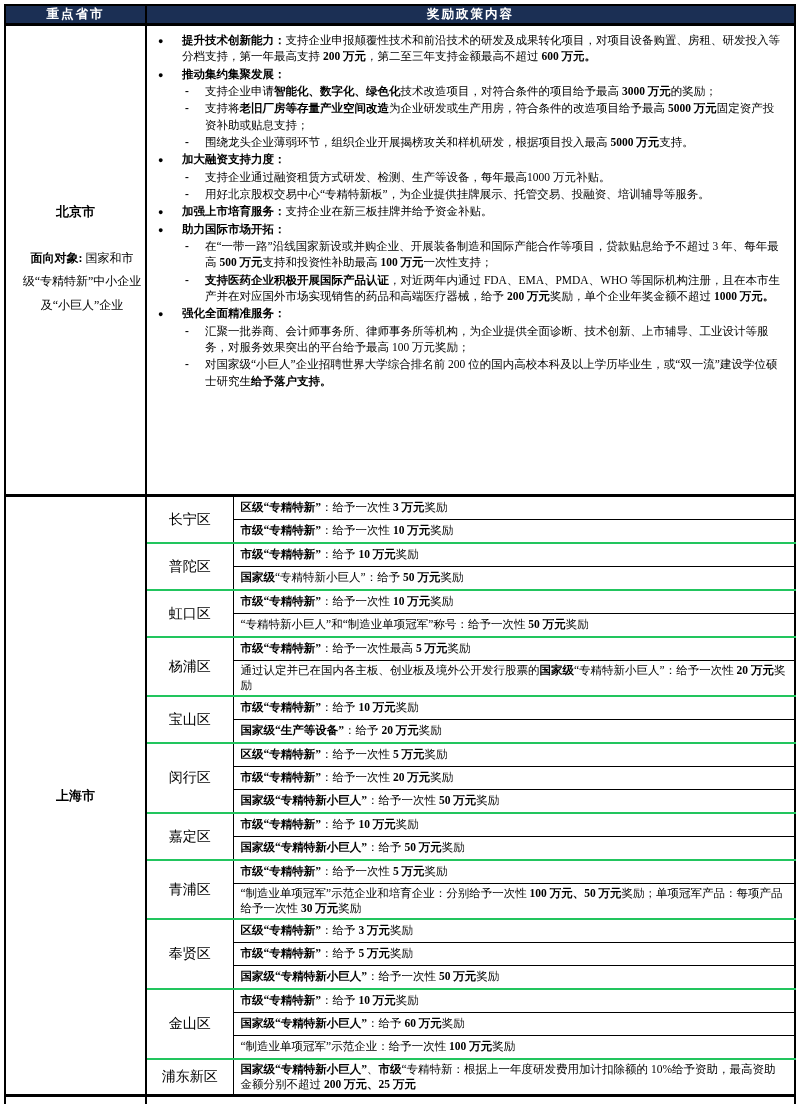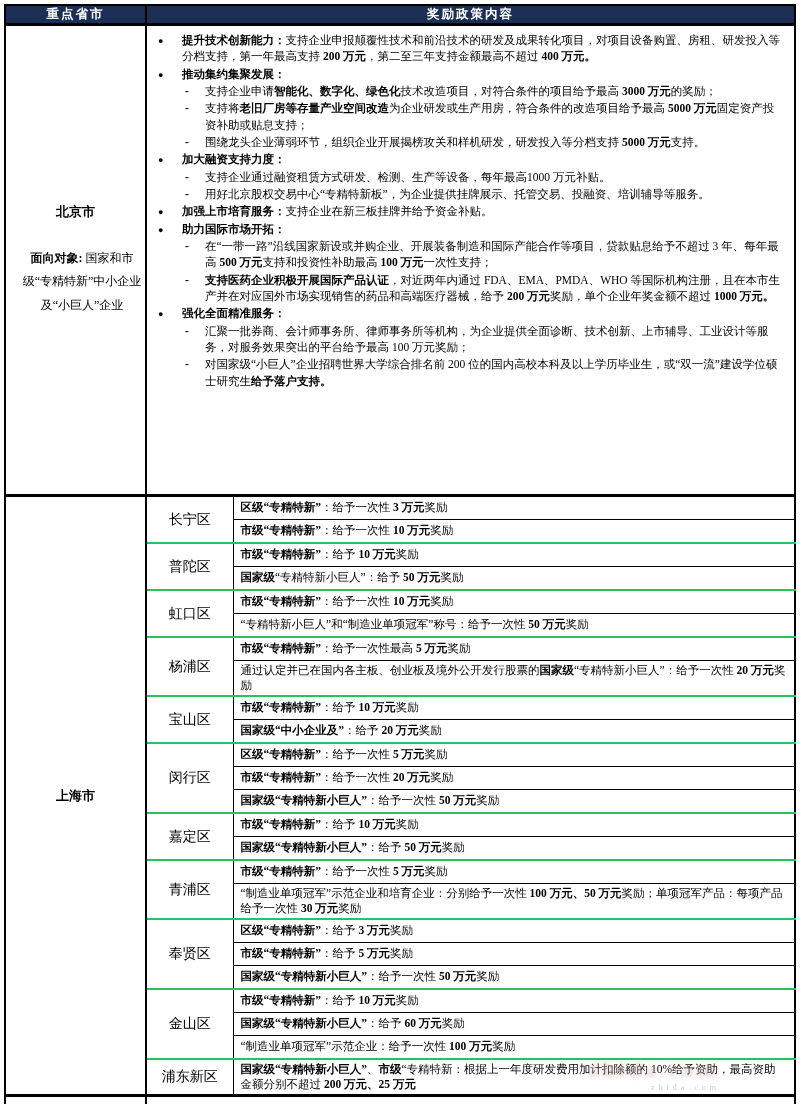--- a/index.html
+++ b/index.html
@@ -50,37 +50,37 @@
     </tr>
     <tr class="section-start">
       <td class="city">
         <div class="cityname">北京市</div>
         <div class="target"><span class="bb">面向对象: </span><span>国家和市级“专精特新”中小企业及“小巨人”企业</span></div>
       </td>
       <td colspan="2" class="policy bj">
         <div>
               <div class="li b1">
                 <span class="mk">●</span>
-                <span class="tx"><span class="bb">提升技术创新能力：</span><span>支持企业申报颠覆性技术和前沿技术的研发及成果转化项目，对项目设备购置、房租、研发投入等分档支持，第一年最高支持 </span><span class="bb">200 万元</span><span>，第二至三年支持金额最高不超过 </span><span class="bb">400 万元。</span></span>
+                <span class="tx"><span class="bb">提升技术创新能力：</span><span>支持企业申报颠覆性技术和前沿技术的研发及成果转化项目，对项目设备购置、房租、研发投入等分档支持，第一年最高支持 </span><span class="bb">200 万元</span><span>，第二至三年支持金额最高不超过 </span><span class="bb">600 万元。</span></span>
               </div>
               <div class="li b1">
                 <span class="mk">●</span>
                 <span class="tx"><span class="bb">推动集约集聚发展：</span></span>
               </div>
               <div class="li b2">
                 <span class="mk">-</span>
                 <span class="tx"><span>支持企业申请</span><span class="bb">智能化、数字化、绿色化</span><span>技术改造项目，对符合条件的项目给予最高 </span><span class="bb">3000 万元</span><span>的奖励；</span></span>
               </div>
               <div class="li b2">
                 <span class="mk">-</span>
                 <span class="tx"><span>支持将</span><span class="bb">老旧厂房等存量产业空间改造</span><span>为企业研发或生产用房，符合条件的改造项目给予最高 </span><span class="bb">5000 万元</span><span>固定资产投资补助或贴息支持；</span></span>
               </div>
               <div class="li b2">
                 <span class="mk">-</span>
-                <span class="tx"><span>围绕龙头企业薄弱环节，组织企业开展揭榜攻关和样机研发，研发投入等分档支持 </span><span class="bb">5000 万元</span><span>支持。</span></span>
+                <span class="tx"><span>围绕龙头企业薄弱环节，组织企业开展揭榜攻关和样机研发，根据项目投入最高 </span><span class="bb">5000 万元</span><span>支持。</span></span>
               </div>
               <div class="li b1">
                 <span class="mk">●</span>
                 <span class="tx"><span class="bb">加大融资支持力度：</span></span>
               </div>
               <div class="li b2">
                 <span class="mk">-</span>
                 <span class="tx"><span>支持企业通过融资租赁方式研发、检测、生产等设备，每年最高1000 万元补贴。</span></span>
               </div>
               <div class="li b2">
@@ -149,21 +149,21 @@
           <td class="pline"><span class="bb">市级“专精特新”</span><span>：给予一次性最高 </span><span class="bb">5 万元</span><span>奖励</span></td>
         </tr>
         <tr>
           <td class="pline"><span>通过认定并已在国内各主板、创业板及境外公开发行股票的</span><span class="bb">国家级</span><span>“专精特新小巨人”：给予一次性 </span><span class="bb">20 万元</span><span>奖励</span></td>
         </tr>
         <tr class="dstart">
           <td class="dist" rowspan="2">宝山区</td>
           <td class="pline"><span class="bb">市级“专精特新”</span><span>：给予 </span><span class="bb">10 万元</span><span>奖励</span></td>
         </tr>
         <tr>
-          <td class="pline"><span class="bb">国家级“中小企业及”</span><span>：给予 </span><span class="bb">20 万元</span><span>奖励</span></td>
+          <td class="pline"><span class="bb">国家级“生产等设备”</span><span>：给予 </span><span class="bb">20 万元</span><span>奖励</span></td>
         </tr>
         <tr class="dstart">
           <td class="dist" rowspan="3">闵行区</td>
           <td class="pline"><span class="bb">区级“专精特新”</span><span>：给予一次性 </span><span class="bb">5 万元</span><span>奖励</span></td>
         </tr>
         <tr>
           <td class="pline"><span class="bb">市级“专精特新”</span><span>：给予一次性 </span><span class="bb">20 万元</span><span>奖励</span></td>
         </tr>
         <tr>
           <td class="pline"><span class="bb">国家级“专精特新小巨人”</span><span>：给予一次性 </span><span class="bb">50 万元</span><span>奖励</span></td>
@@ -216,17 +216,13 @@
         <div>
               <div class="li b1">
                 <span class="mk">●</span>
                 <span class="tx"></span>
               </div>
             </div>
       </td>
     </tr>
   </tbody>
     </table>
-  <div class="wm">
-    <div class="wm1">zhida.com</div>
-    <div class="wm2">zhida.com</div>
-  </div>
 </div>
 
 </body></html>

